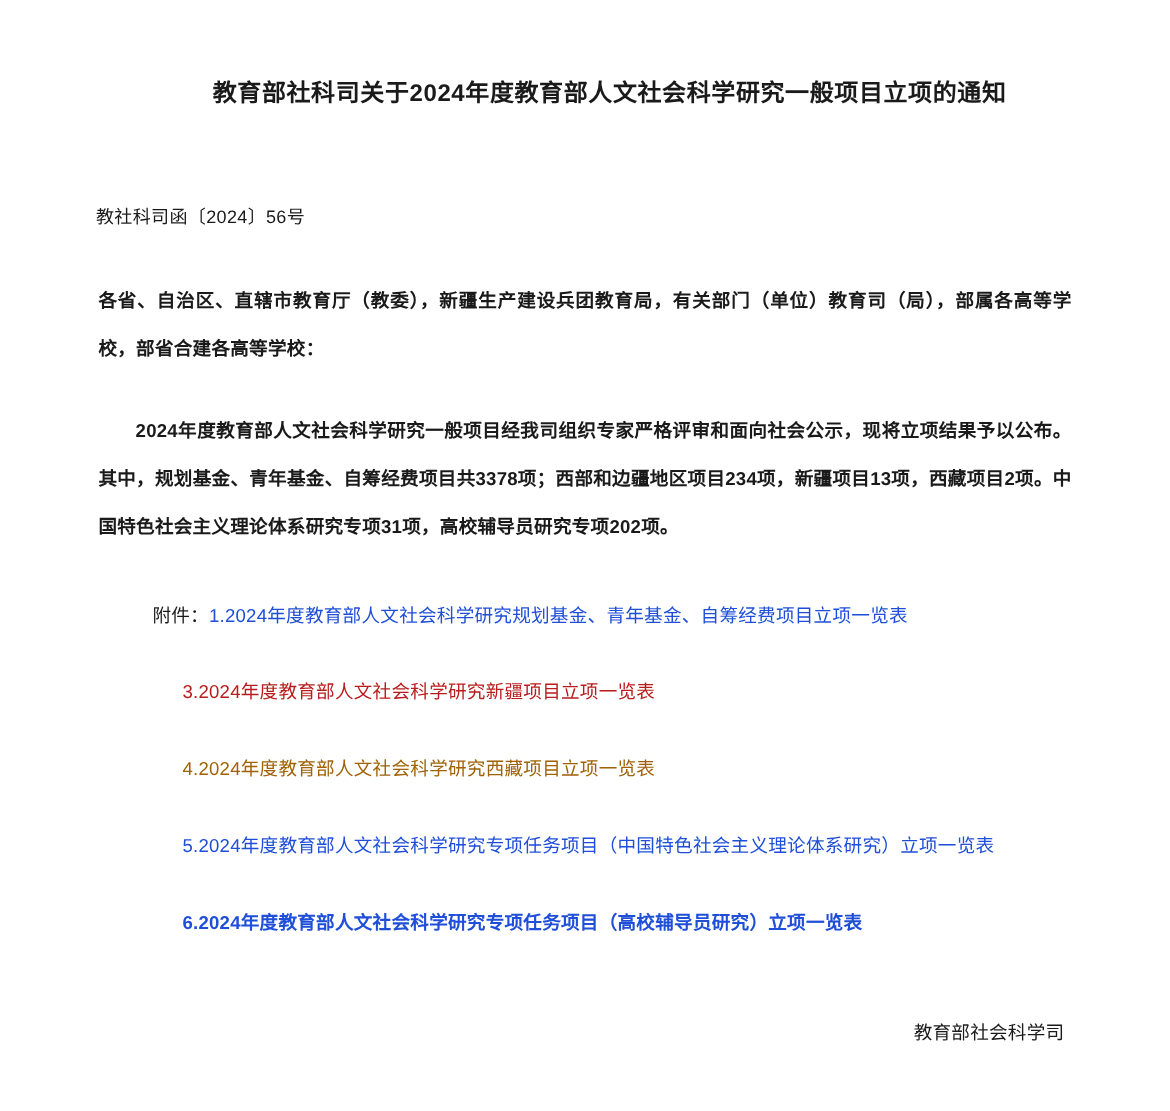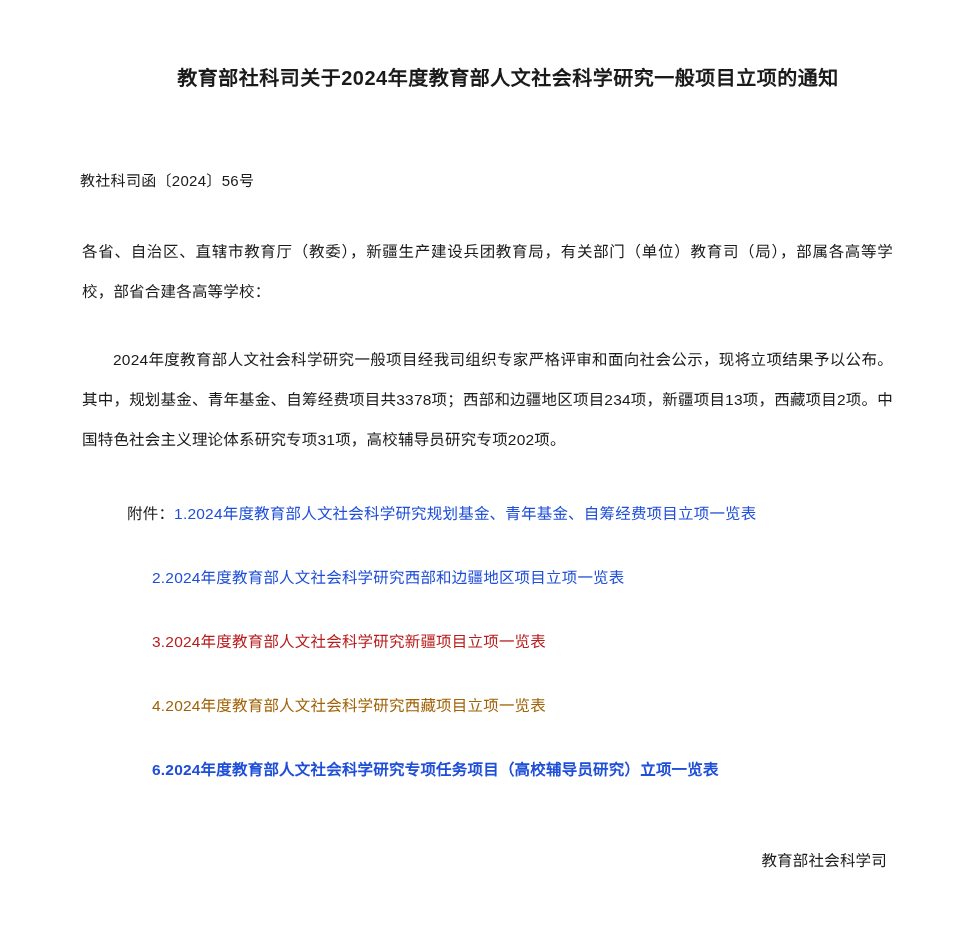--- a/index.html
+++ b/index.html
@@ -33,20 +33,21 @@
     margin-left: 41px;
   }
   .doc-number {
     font-size: 15px;
     color: #1a1a1a;
     padding: 60px 88px 0 80px;
     letter-spacing: 0.3px;
   }
   .body-block {
     padding: 0 82px 0 82px;
+    font-weight: bold;
   }
   p.para {
     font-size: 15.5px;
     line-height: 40px;
     color: #1a1a1a;
     margin: 0;
     letter-spacing: 0.2px;
     text-align: justify;
   }
   p.addressee {
@@ -111,35 +112,35 @@
     <p class="para indent">2024年度教育部人文社会科学研究一般项目经我司组织专家严格评审和面向社会公示，现将立项结果予以公布。其中，规划基金、青年基金、自筹经费项目共3378项；西部和边疆地区项目234项，新疆项目13项，西藏项目2项。中国特色社会主义理论体系研究专项31项，高校辅导员研究专项202项。</p>
   </div>
 
   <div class="attachments">
 
     <div class="att-row">
       <span class="att-label">附件：</span>
       <a class="att-link" href="#" style="color: rgb(31, 79, 216);">1.2024年度教育部人文社会科学研究规划基金、青年基金、自筹经费项目立项一览表</a>
     </div>
 
-    <div class="att-row">
-      <span class="att-spacer"></span>
-      <a class="att-link" href="#" style="color: rgb(31, 79, 216);">2.2024年度教育部人文社会科学研究西部和边疆地区项目立项一览表</a>
-    </div>
 
     <div class="att-row">
       <span class="att-spacer"></span>
       <a class="att-link" href="#" style="color: #b91c1c;">3.2024年度教育部人文社会科学研究新疆项目立项一览表</a>
     </div>
 
     <div class="att-row">
       <span class="att-spacer"></span>
       <a class="att-link" href="#" style="color: #a16207;">4.2024年度教育部人文社会科学研究西藏项目立项一览表</a>
     </div>
 
+    <div class="att-row">
+      <span class="att-spacer"></span>
+      <a class="att-link" href="#" style="color: rgb(31, 79, 216);">5.2024年度教育部人文社会科学研究专项任务项目（中国特色社会主义理论体系研究）立项一览表</a>
+    </div>
 
     <div class="att-row">
       <span class="att-spacer"></span>
       <a class="att-link" href="#" style="color: rgb(31, 79, 216); font-weight: bold;">6.2024年度教育部人文社会科学研究专项任务项目（高校辅导员研究）立项一览表</a>
     </div>
 
   </div>
 
   <div class="signature sig-org">教育部社会科学司</div>
 

